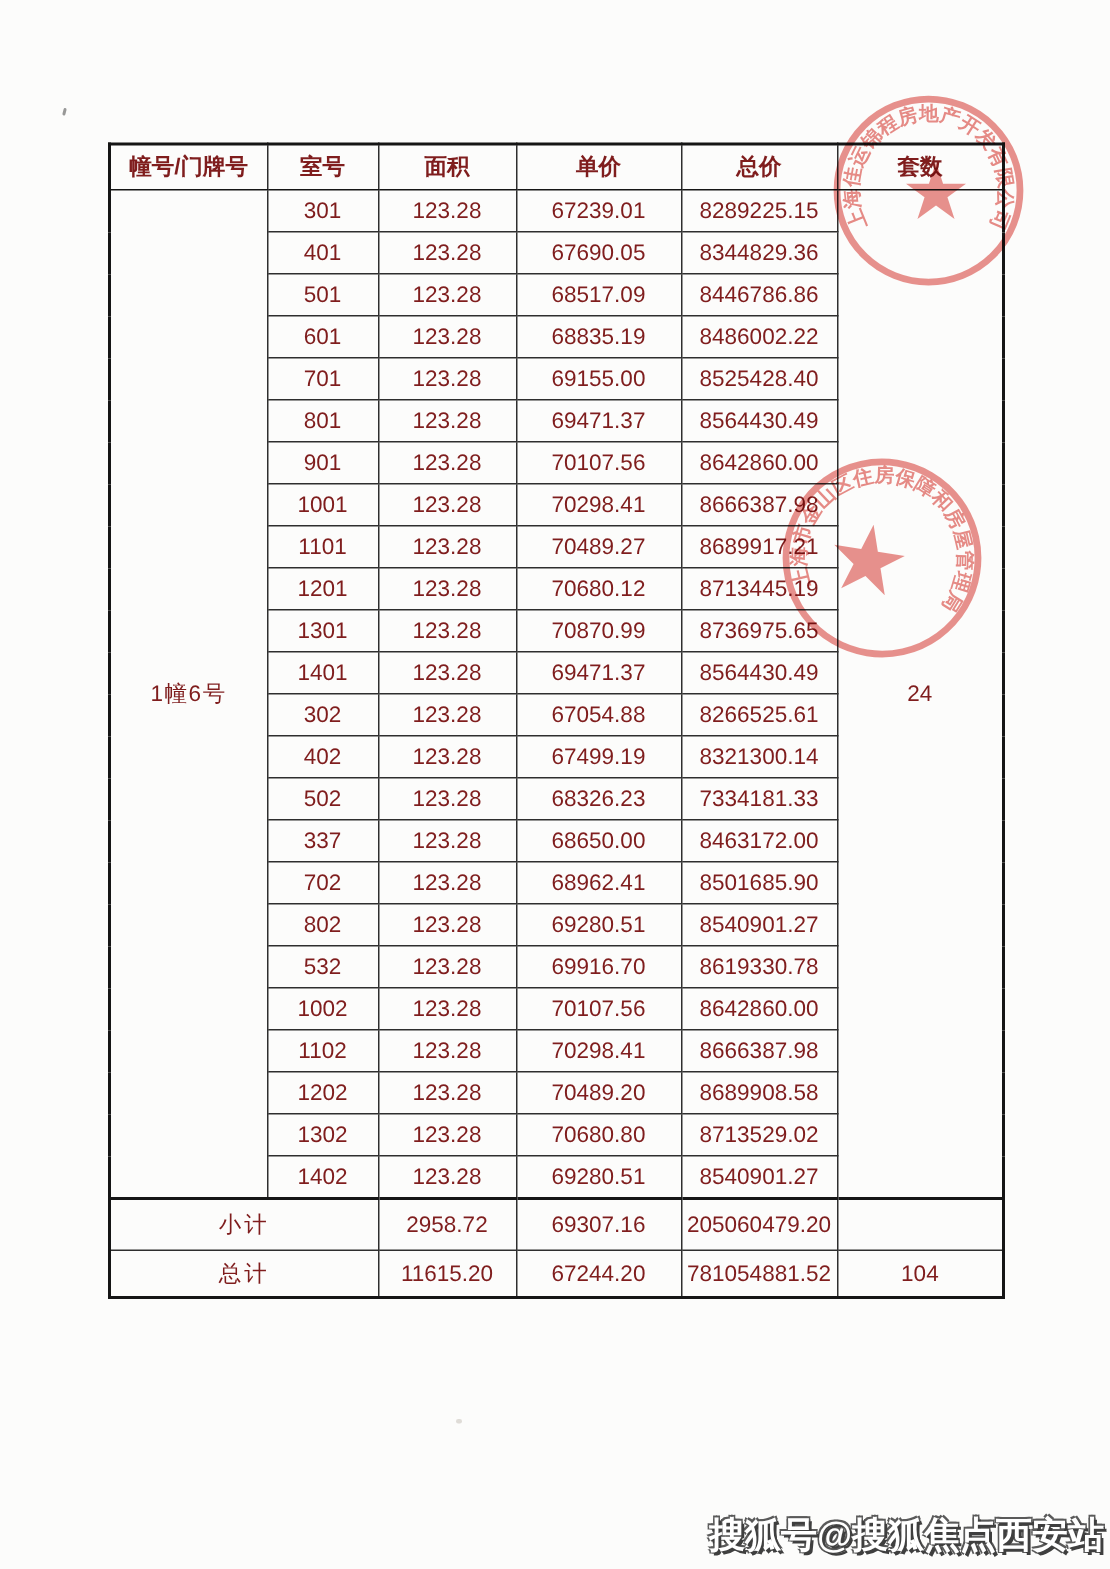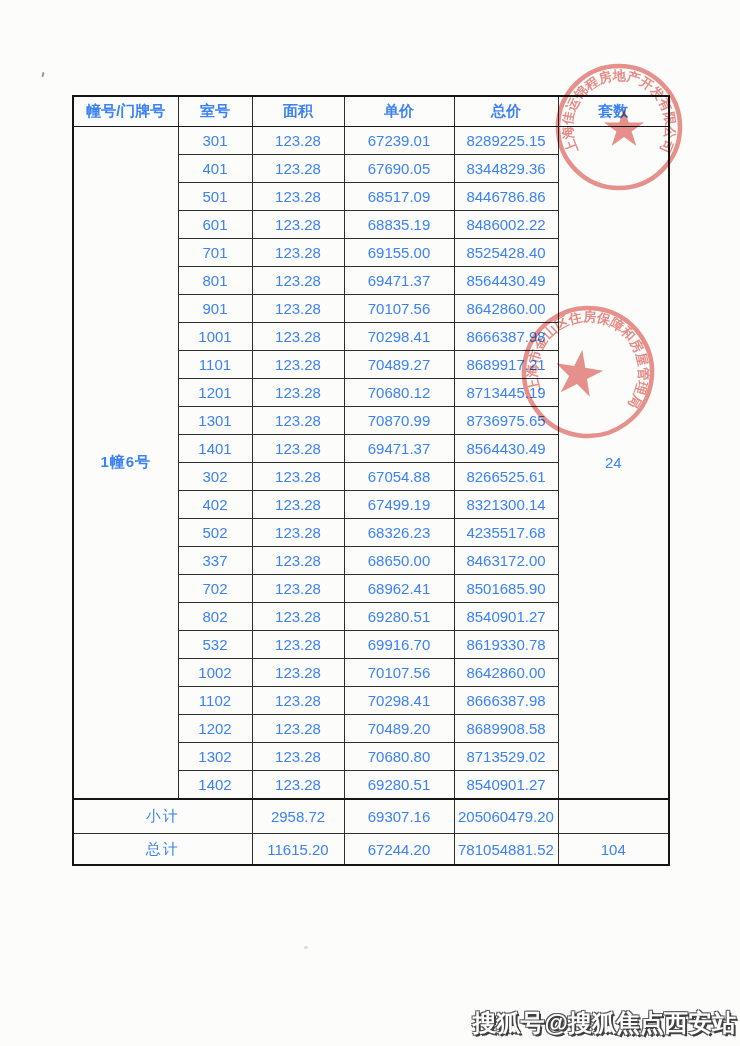--- a/index.html
+++ b/index.html
@@ -7,33 +7,33 @@
     width:740px;height:1046px;position:relative;overflow:hidden;
     background:#fcfcfb;
     font-family:"Liberation Sans","DejaVu Sans",sans-serif;
     color:#242424;
   }
   
   table.price-table{
     position:absolute;left:72px;top:95px;width:596px;
     border-collapse:collapse;table-layout:fixed;
     border:2.5px solid #151515;
-    font-size:15px;color:#3b82f6;background:transparent;
+    font-size:15px;color:#7f1d1d;background:transparent;
   }
   .price-table th,.price-table td{
     border:1px solid #2e2e2e;
     text-align:center;vertical-align:middle;
     padding:0;overflow:hidden;white-space:nowrap;
   }
   .price-table thead th{
     height:29px;font-weight:600;font-size:15px;
     border-bottom:1.5px solid #161616;
   }
   .price-table tbody td{height:27px;}
-  .price-table td.building-cell{font-weight:bold;letter-spacing:1px;}
+  .price-table td.building-cell{font-weight:normal;letter-spacing:1px;}
   .price-table td.count-cell{font-size:15px;margin-top:16px;}
   .price-table tfoot td{height:33px;}
   .price-table tfoot tr.subtotal-row td{border-top:2px solid #161616;}
   .price-table tfoot tr.total-row td{height:30px;border-top:1.5px solid #161616;}
   .price-table tfoot td.foot-label{font-size:15px;letter-spacing:2px;}
   
   .stamp{
     position:absolute;mix-blend-mode:multiply;opacity:.82;
     filter:blur(.3px);pointer-events:none;
   }
@@ -203,21 +203,21 @@
           <td>67499.19</td>
           <td>8321300.14</td>
 
         </tr>
 
         <tr>
 
           <td>502</td>
           <td>123.28</td>
           <td>68326.23</td>
-          <td>4235517.68</td>
+          <td>7334181.33</td>
 
         </tr>
 
         <tr>
 
           <td>337</td>
           <td>123.28</td>
           <td>68650.00</td>
           <td>8463172.00</td>
 

